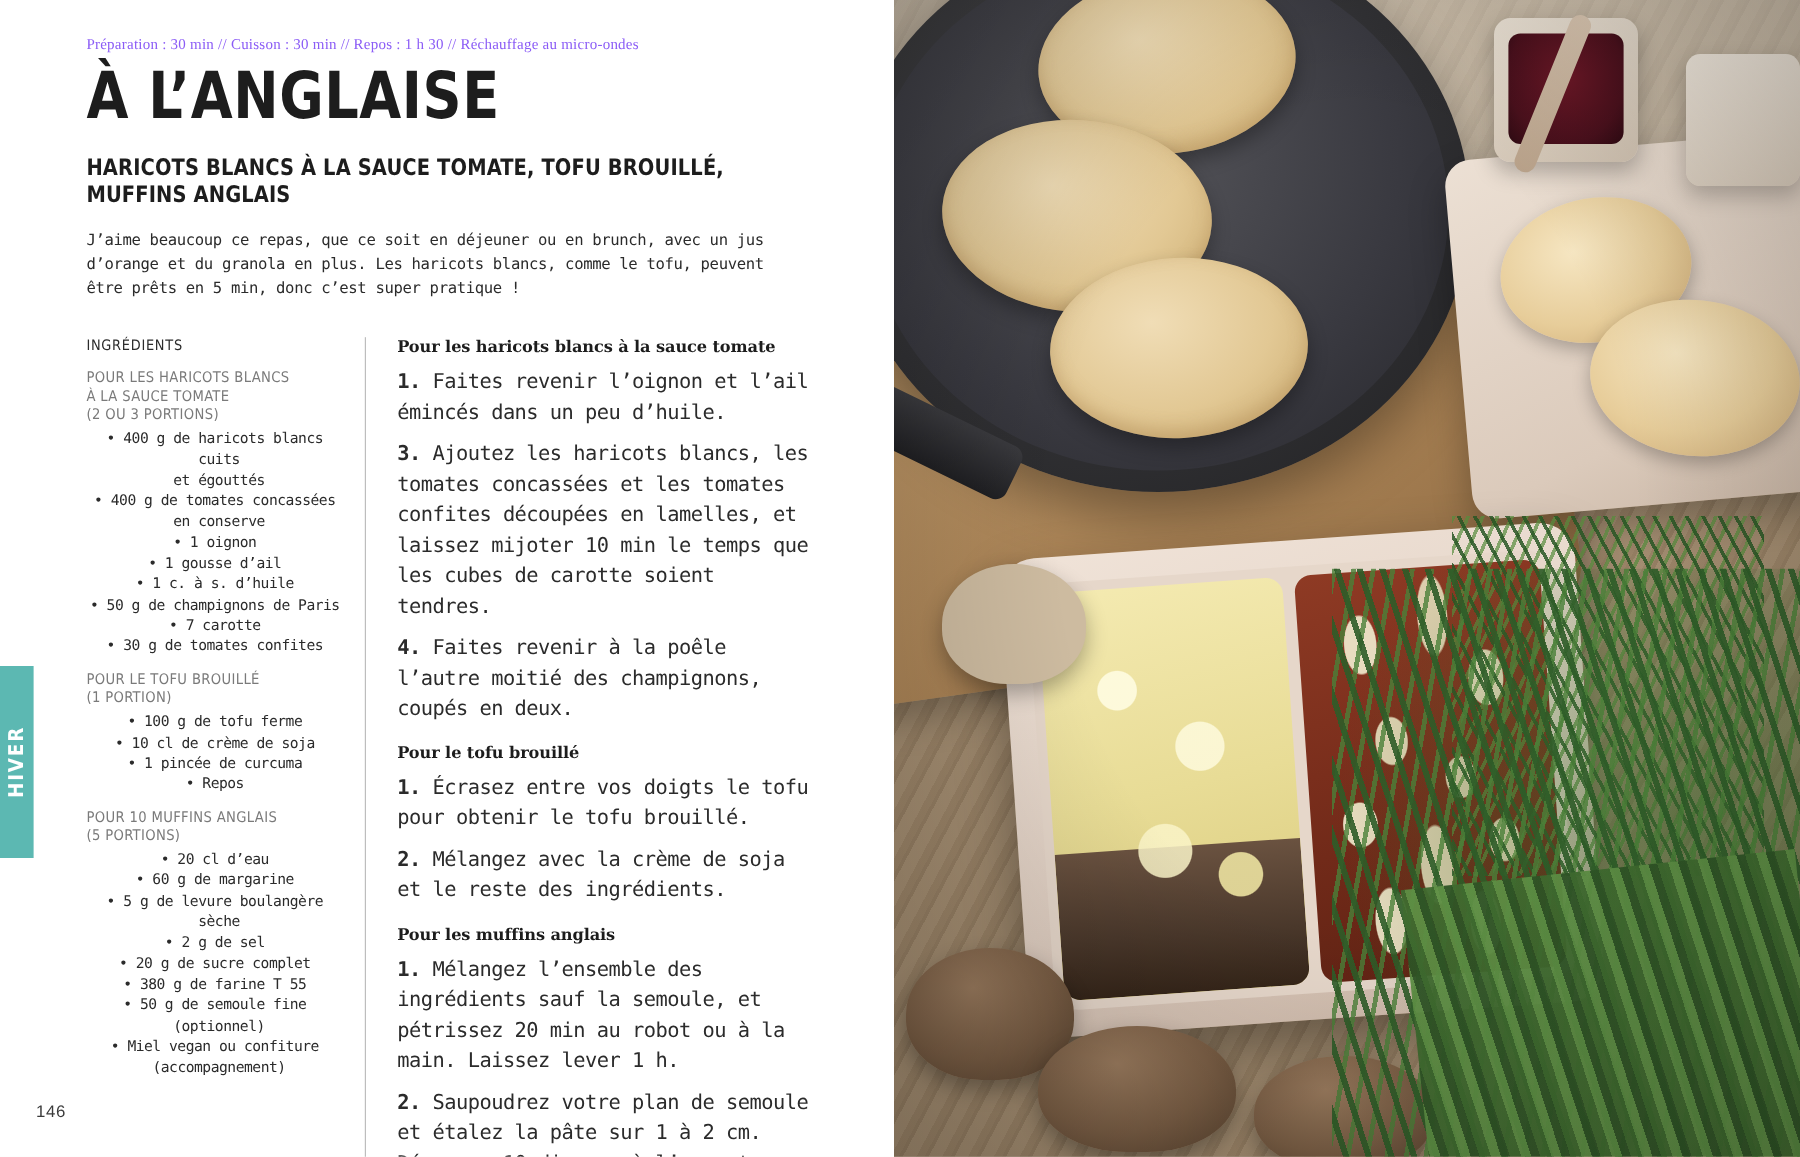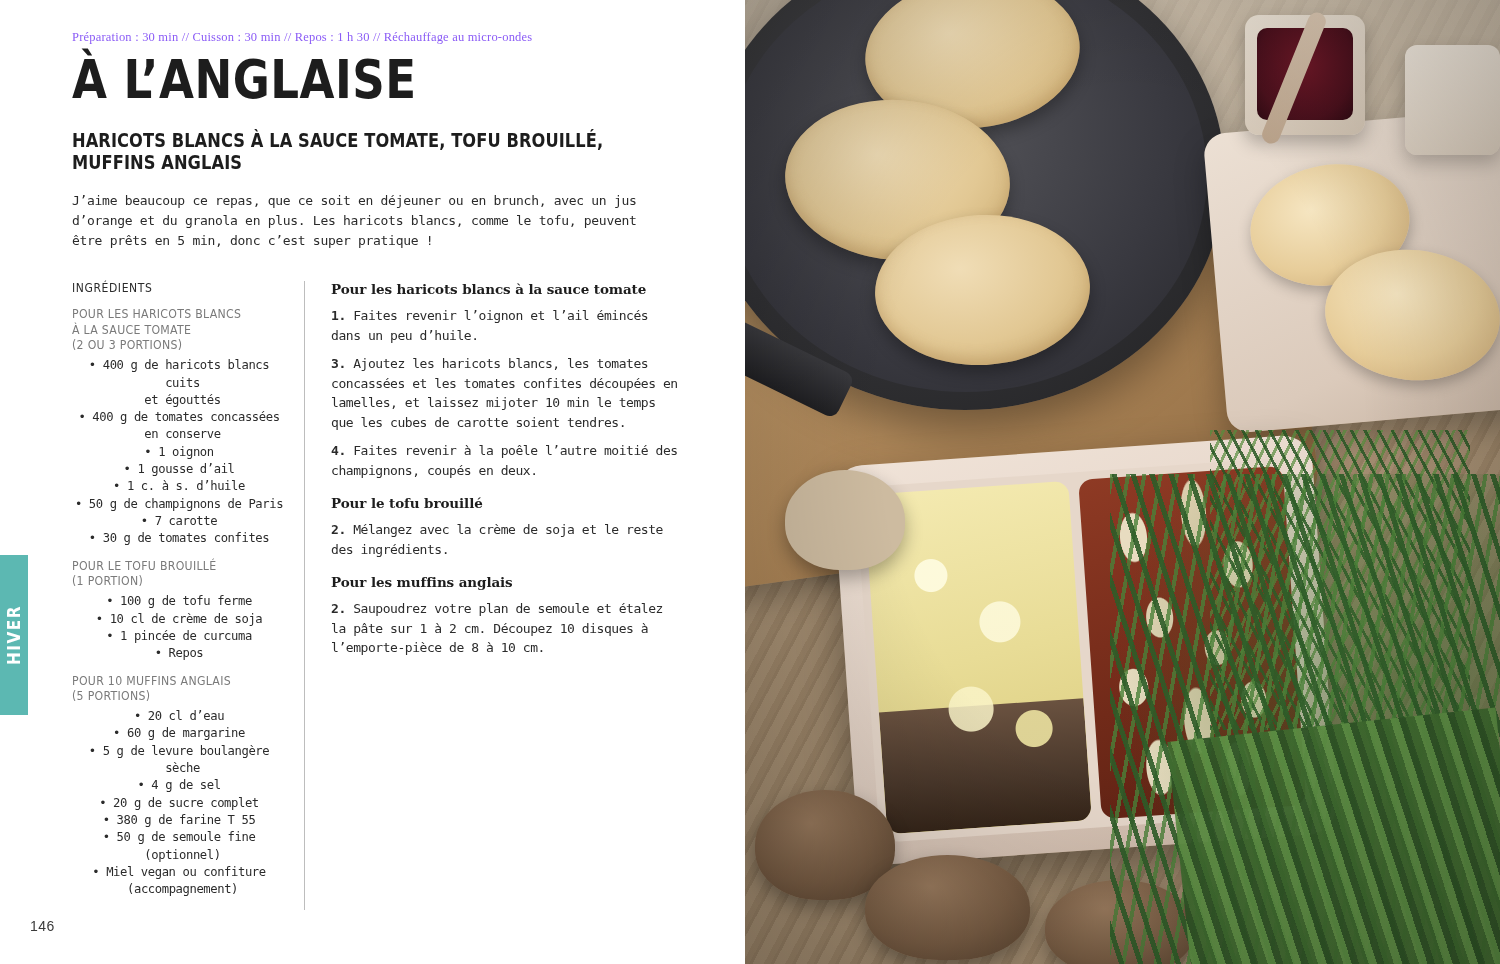--- a/index.html
+++ b/index.html
@@ -152,21 +152,21 @@
   .step-block { margin-bottom: 15px; }
   .step-heading {
     font-size: 13.5px;
     font-weight: bold;
     color: #1d1d1d;
     margin-bottom: 9px;
     letter-spacing: -0.1px;
     font-family: "DejaVu Serif", serif;
   }
   .step {
-    font-size: 13px;
+    font-size: 17px;
     line-height: 1.5;
     color: #2b2b2b;
     margin-bottom: 9px;
     font-family: "DejaVu Sans Mono", monospace;
     letter-spacing: -0.45px;
   }
   .step b { font-weight: bold; }
   
   .photo {
     position: relative;
@@ -445,21 +445,21 @@
                   <li>• 1 pincée de curcuma</li>
                   <li>• Repos</li>
                 </ul>
               </div>
               <div class="ing-group">
                 <div class="ing-group-title">POUR 10 MUFFINS ANGLAIS<br>(5 PORTIONS)</div>
                 <ul class="ing-list">
                   <li>• 20 cl d’eau</li>
                   <li>• 60 g de margarine</li>
                   <li>• 5 g de levure boulangère sèche</li>
-                  <li>• 4 g de sel</li>
+                  <li>• 2 g de sel</li>
                   <li>• 20 g de sucre complet</li>
                   <li>• 380 g de farine T 55</li>
                   <li>• 50 g de semoule fine (optionnel)</li>
                   <li>• Miel vegan ou confiture<br>   (accompagnement)</li>
                 </ul>
               </div>
             </div>
         </div>
 
         <div class="col-divider"></div>
@@ -467,24 +467,26 @@
         <div class="col-steps">
           <div id="step-blocks">
               <div class="step-block">
                 <div class="step-heading">Pour les haricots blancs à la sauce tomate</div>
                 <p class="step"><b>1.</b> Faites revenir l’oignon et l’ail émincés dans un peu d’huile.</p>
                 <p class="step"><b>3.</b> Ajoutez les haricots blancs, les tomates concassées et les tomates confites découpées en lamelles, et laissez mijoter 10 min le temps que les cubes de carotte soient tendres.</p>
                 <p class="step"><b>4.</b> Faites revenir à la poêle l’autre moitié des champignons, coupés en deux.</p>
               </div>
               <div class="step-block">
                 <div class="step-heading">Pour le tofu brouillé</div>
+                <p class="step"><b>1.</b> Écrasez entre vos doigts le tofu pour obtenir le tofu brouillé.</p>
                 <p class="step"><b>2.</b> Mélangez avec la crème de soja et le reste des ingrédients.</p>
               </div>
               <div class="step-block">
                 <div class="step-heading">Pour les muffins anglais</div>
+                <p class="step"><b>1.</b> Mélangez l’ensemble des ingrédients sauf la semoule, et pétrissez 20 min au robot ou à la main. Laissez lever 1 h.</p>
                 <p class="step"><b>2.</b> Saupoudrez votre plan de semoule et étalez la pâte sur 1 à 2 cm. Découpez 10 disques à l’emporte-pièce de 8 à 10 cm.</p>
               </div>
             </div>
         </div>
 
       </div>
     </div>
   </div>
 
   <div class="photo">

